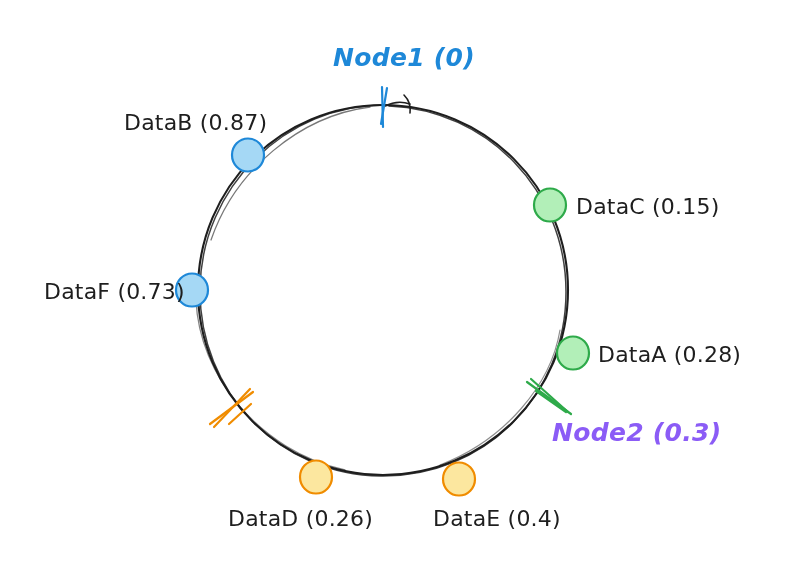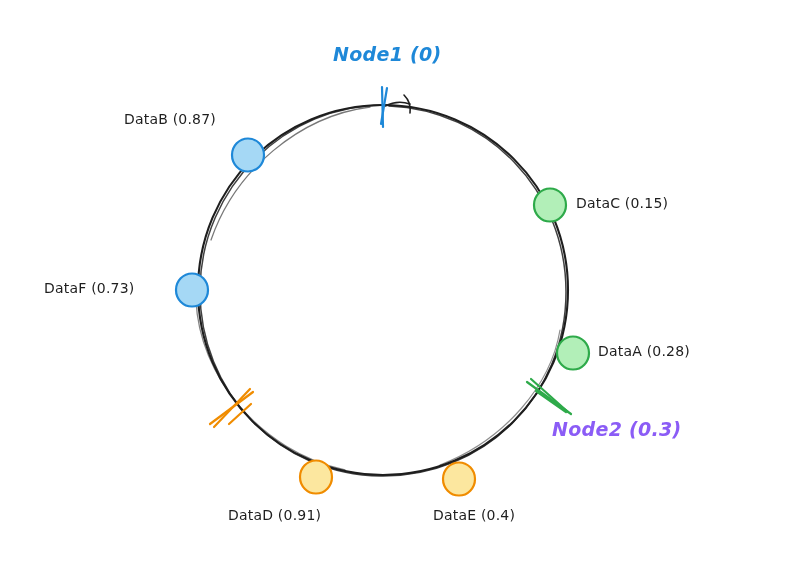--- a/index.html
+++ b/index.html
@@ -14,26 +14,26 @@
   svg#ring-svg{position:absolute;left:0;top:0;width:807px;height:570px;display:block;}
 
   .lbl{
     position:absolute;
     white-space:nowrap;
     font-family:"DejaVu Sans","Liberation Sans",sans-serif;
     line-height:1;
     user-select:none;
   }
   .data-label{
-    font-size:14px;
+    font-size:22px;
     color:#1e1e1e;
     letter-spacing:.2px;
   }
   .node-label{
-    font-size:19px;
+    font-size:25px;
     font-style:italic;
     font-weight:600;
     letter-spacing:.3px;
   }
 </style>
 </head>
 <body>
 
 <div id="stage">
 
@@ -95,17 +95,17 @@
       <ellipse cx="248" cy="155" rx="16" ry="16.5" fill="#a5d8f5" stroke="#1e88d8" stroke-width="2.2"></ellipse>
     </g>
   </svg>
 
   <div class="lbl node-label" style="left:333px;top:45px;color:#1e88d8;">Node1 (0)</div>
   <div class="lbl node-label" style="left:552px;top:420px;color:#8b5cf6;">Node2 (0.3)</div>
 
   <div class="lbl data-label" style="left:576px;top:196px;">DataC (0.15)</div>
   <div class="lbl data-label" style="left:598px;top:344px;">DataA (0.28)</div>
   <div class="lbl data-label" style="left:433px;top:508px;">DataE (0.4)</div>
-  <div class="lbl data-label" style="left:228px;top:508px;">DataD (0.91)</div>
+  <div class="lbl data-label" style="left:228px;top:508px;">DataD (0.26)</div>
   <div class="lbl data-label" style="left:44px;top:281px;">DataF (0.73)</div>
   <div class="lbl data-label" style="left:124px;top:112px;">DataB (0.87)</div>
 
 </div>
 
 </body></html>

